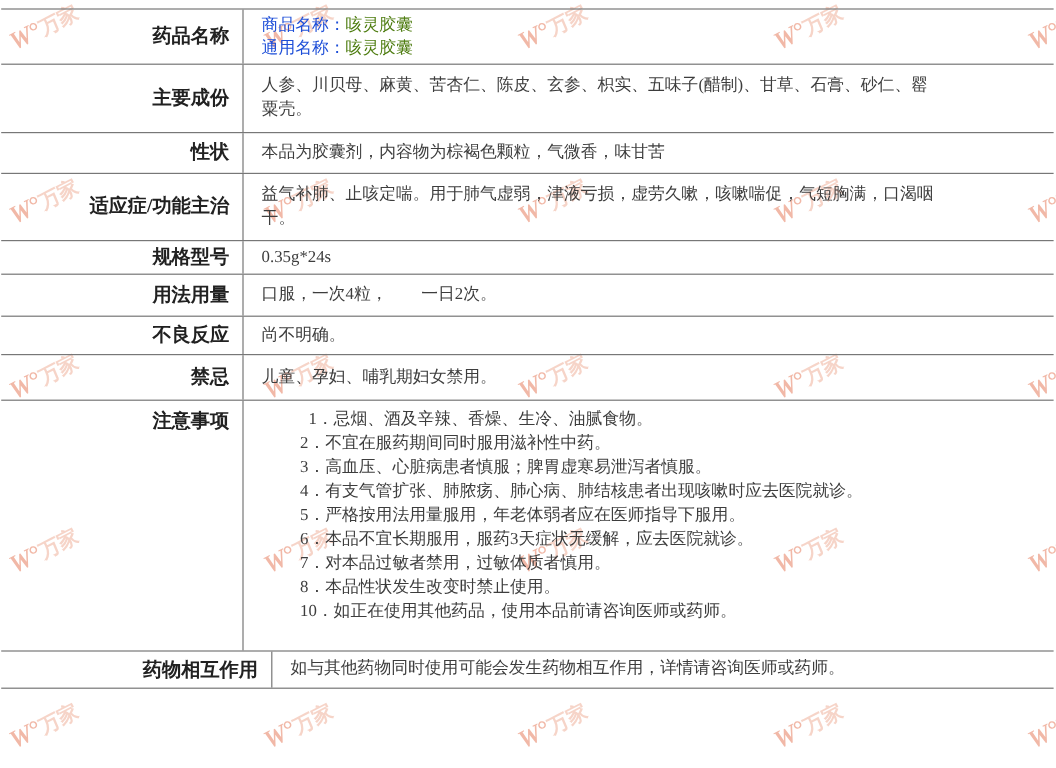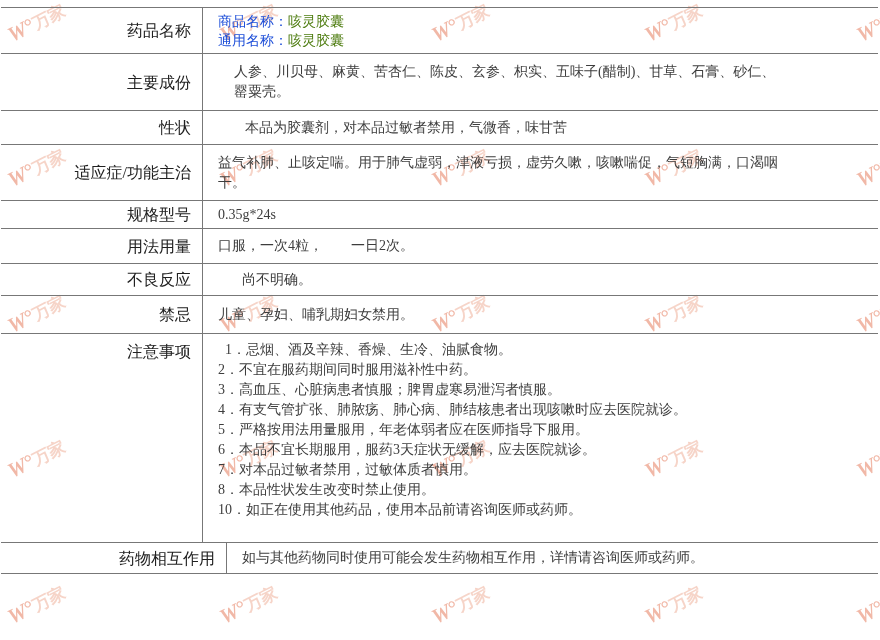--- a/index.html
+++ b/index.html
@@ -42,45 +42,45 @@
   }
   .cell { box-sizing:border-box; }
   .cell.label {
     flex:0 0 202px; width:202px;
     border-right:1px solid #777;
     display:flex; align-items:center; justify-content:flex-end;
     padding:0 11px;
   }
   .lbl {
     display:inline-block; max-width:118px;
-    font-size:16px; font-weight:normal; color:#212121;
+    font-size:16px; font-weight:bold; color:#212121;
     line-height:19px;
   }
   .cell.content {
     flex:1 1 auto;
     padding:0 100px 0 15px;
     font-size:14px; color:#3d3d3d; line-height:20px;
     display:flex; flex-direction:column; justify-content:center;
   }
   .r1  { min-height:46px; }
-  .r2  { min-height:57px;gap:16px; }
-  .r3  { min-height:34px;gap:27px; }
+  .r2  { min-height:57px; }
+  .r3  { min-height:34px; }
   .r4  { min-height:56px; }
   .r5  { min-height:28px; }
   .r6  { min-height:35px; }
-  .r7  { min-height:32px;gap:24px; }
+  .r7  { min-height:32px; }
   .r8  { min-height:38px; }
   .r9  { min-height:209px; }
   .r10 { min-height:31px;padding-left:24px; }
   .r9 .cell.label { align-items:flex-start; padding-top:8px; }
   .r9 .cell.content { justify-content:flex-start; padding-top:6px; }
   .pair { line-height:19px; }
   .pair .k { color:#1d4ed8; }
   .pair .v { color:#4d7c0f; }
-  .notice-item { line-height:20px; }
+  .notice-item { line-height:20px;margin-left:32px; }
   .notice-item.first { padding-left:7px; }
 </style>
 </head>
 <body>
 
 <div class="page">
 
   <div class="watermark-layer">
       <span class="wm" style="left: 6px; top: 10px;"><span class="wm-w">W°</span><span class="wm-t">万家</span></span>
       <span class="wm" style="left: 218px; top: 10px;"><span class="wm-w">W°</span><span class="wm-t">万家</span></span>
@@ -132,21 +132,21 @@
       <div class="cell content">
         <div>人参、川贝母、麻黄、苦杏仁、陈皮、玄参、枳实、五味子(醋制)、甘草、石膏、砂仁、罂粟壳。</div>
       </div>
     </div>
 
     <div class="row r3">
       <div class="cell label">
         <span class="lbl">性状</span>
       </div>
       <div class="cell content">
-        <div>本品为胶囊剂，对本品过敏者禁用，气微香，味甘苦</div>
+        <div>本品为胶囊剂，内容物为棕褐色颗粒，气微香，味甘苦</div>
       </div>
     </div>
 
     <div class="row r4">
       <div class="cell label">
         <span class="lbl">适应症/功能主治</span>
       </div>
       <div class="cell content">
         <div>益气补肺、止咳定喘。用于肺气虚弱，津液亏损，虚劳久嗽，咳嗽喘促，气短胸满，口渴咽干。</div>
       </div>

